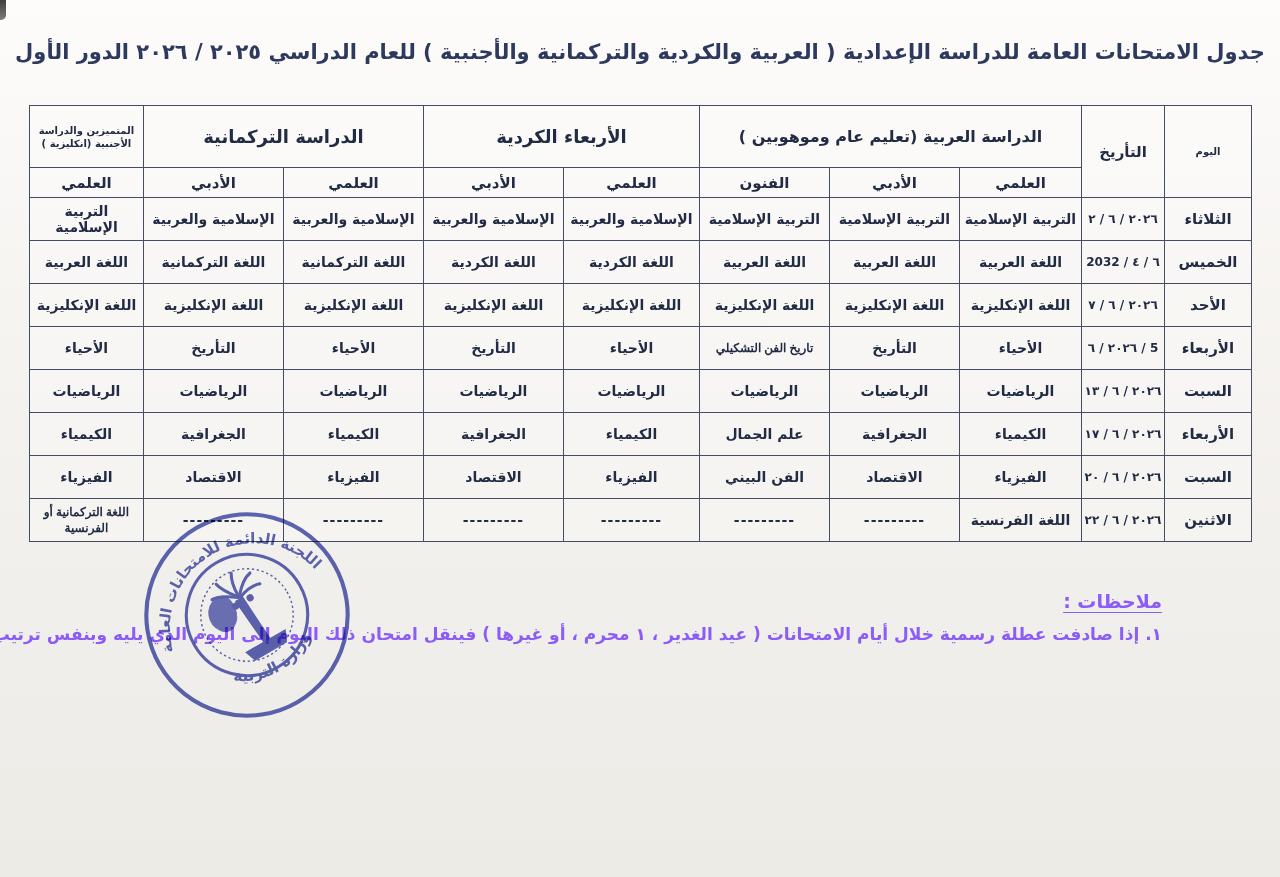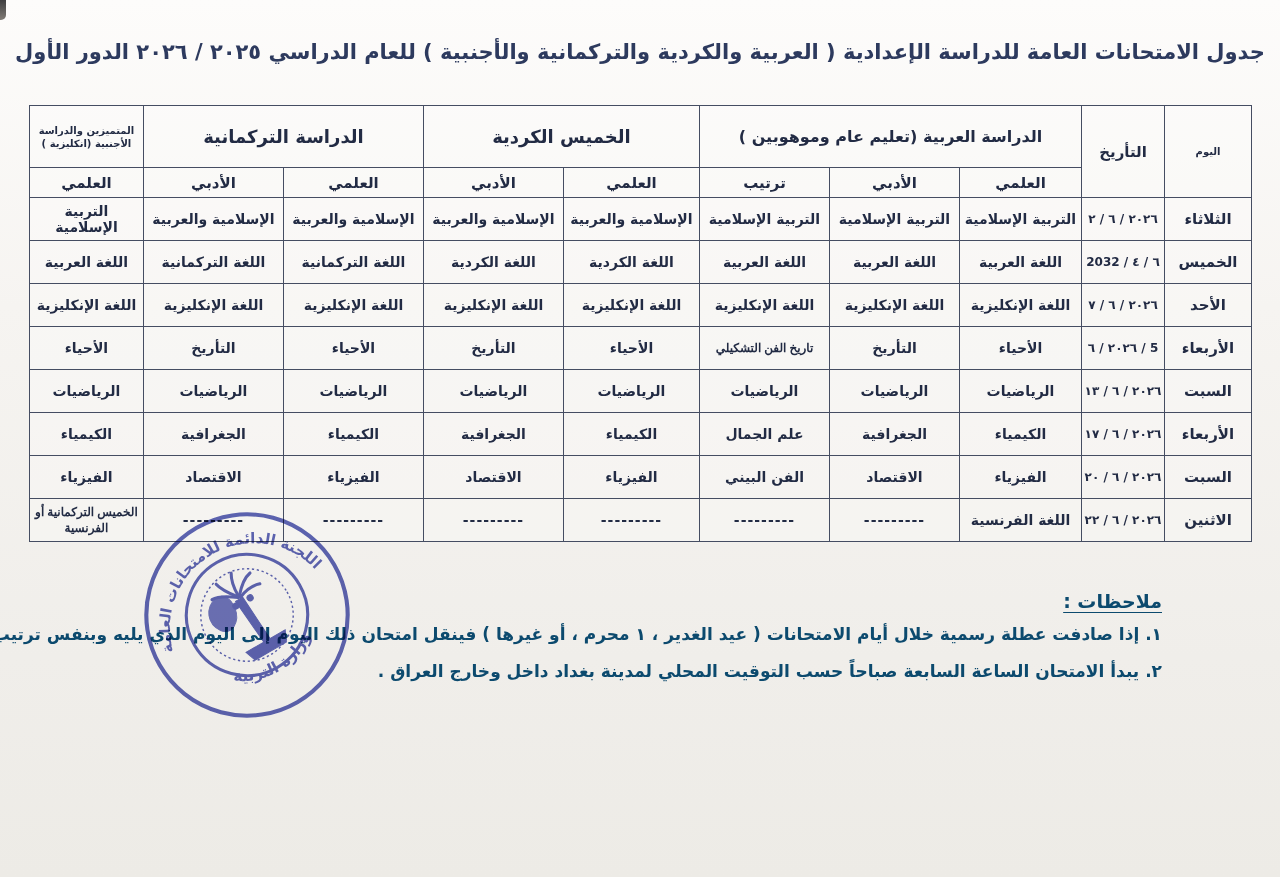--- a/index.html
+++ b/index.html
@@ -39,21 +39,21 @@
   th.h-group-ar { font-size:16px; font-weight:bold; }
   th.h-group-small { font-size:10px; line-height:1.3; font-weight:bold; padding:1px 3px; }
   tr.sub-row th { font-size:15px; font-weight:bold; }
   td.c-day { font-size:15px; font-weight:bold; }
   td.c-date { font-size:12px; font-weight:bold; letter-spacing:.5px; white-space:nowrap; }
   td.c-subject { font-size:14px; font-weight:bold; }
   td.c-subject.small { font-size:12px; line-height:1.35;font-family:Liberation Serif, serif; }
   td.c-subject.dash { font-size:14px; letter-spacing:1px; font-weight:bold; }
   .notes {
     position:absolute; top:590px; right:118px; width:1060px;
-    direction:rtl; text-align:right; color:#0c4a6e;
+    direction:rtl; text-align:right; color:#8b5cf6;
   }
   .notes-heading {
     font-size:19px; font-weight:bold; text-decoration:underline;
     text-underline-offset:4px; margin-bottom:12px;
   }
   .note-line {
     font-size:17px; font-weight:600; margin-bottom:17px; white-space:nowrap;
   }
   .stamp {
     position:absolute; left:134px; top:502px; width:226px; height:226px;
@@ -78,28 +78,28 @@
       <col style="width:140px">
       <col style="width:140px">
       <col style="width:140px">
       <col style="width:114px">
   </colgroup>
   <thead>
     <tr class="group-row">
       <th rowspan="2" class="h-day">اليوم</th>
       <th rowspan="2" class="h-date">التأريخ</th>
       <th colspan="3" class="h-group h-group-ar">الدراسة العربية (تعليم عام وموهوبين )</th>
-      <th colspan="2" class="h-group">الخميس الكردية</th>
+      <th colspan="2" class="h-group">الأربعاء الكردية</th>
       <th colspan="2" class="h-group">الدراسة التركمانية</th>
       <th class="h-group-small">المتميزين والدراسة الأجنبية (انكليزية )</th>
     </tr>
     <tr class="sub-row">
       <th>العلمي</th>
       <th>الأدبي</th>
-      <th>ترتيب</th>
+      <th>الفنون</th>
       <th>العلمي</th>
       <th>الأدبي</th>
       <th>العلمي</th>
       <th>الأدبي</th>
       <th>العلمي</th>
     </tr>
   </thead>
   <tbody id="table-body">
       <tr>
         <td class="c-day">الثلاثاء</td>
@@ -188,29 +188,28 @@
       <tr>
         <td class="c-day">الاثنين</td>
         <td class="c-date"><span dir="ltr">٢٠٢٦ / ٦ / ٢٢</span></td>
         <td class="c-subject">اللغة الفرنسية</td>
         <td class="c-subject dash">---------</td>
         <td class="c-subject dash">---------</td>
         <td class="c-subject dash">---------</td>
         <td class="c-subject dash">---------</td>
         <td class="c-subject dash">---------</td>
         <td class="c-subject dash">---------</td>
-        <td class="c-subject small">الخميس التركمانية أو الفرنسية</td>
+        <td class="c-subject small">اللغة التركمانية أو الفرنسية</td>
       </tr>
     </tbody>
 </table>
 
 <div class="notes">
   <div class="notes-heading">ملاحظات :</div>
   <div class="note-line">١. إذا صادفت عطلة رسمية خلال أيام الامتحانات ( عيد الغدير ، ١ محرم ، أو غيرها ) فينقل امتحان ذلك اليوم إلى اليوم الذي يليه وبنفس ترتيب الجدول أعلاه .</div>
-  <div class="note-line">٢. يبدأ الامتحان الساعة السابعة صباحاً حسب التوقيت المحلي لمدينة بغداد داخل وخارج العراق .</div>
 </div>
 
 <svg class="stamp" viewBox="0 0 220 220" xmlns="http://www.w3.org/2000/svg">
   <g stroke="#3b44a8" fill="none">
     <circle cx="110" cy="110" r="98" stroke-width="4"></circle>
     <circle cx="110" cy="110" r="59" stroke-width="3"></circle>
     <circle cx="110" cy="110" r="45" stroke-width="1.4" stroke-dasharray="2.2,2.6"></circle>
   </g>
   <defs>
     <path id="arcTop" d="M 28,124 A 82,82 0 1 1 192,124"></path>

